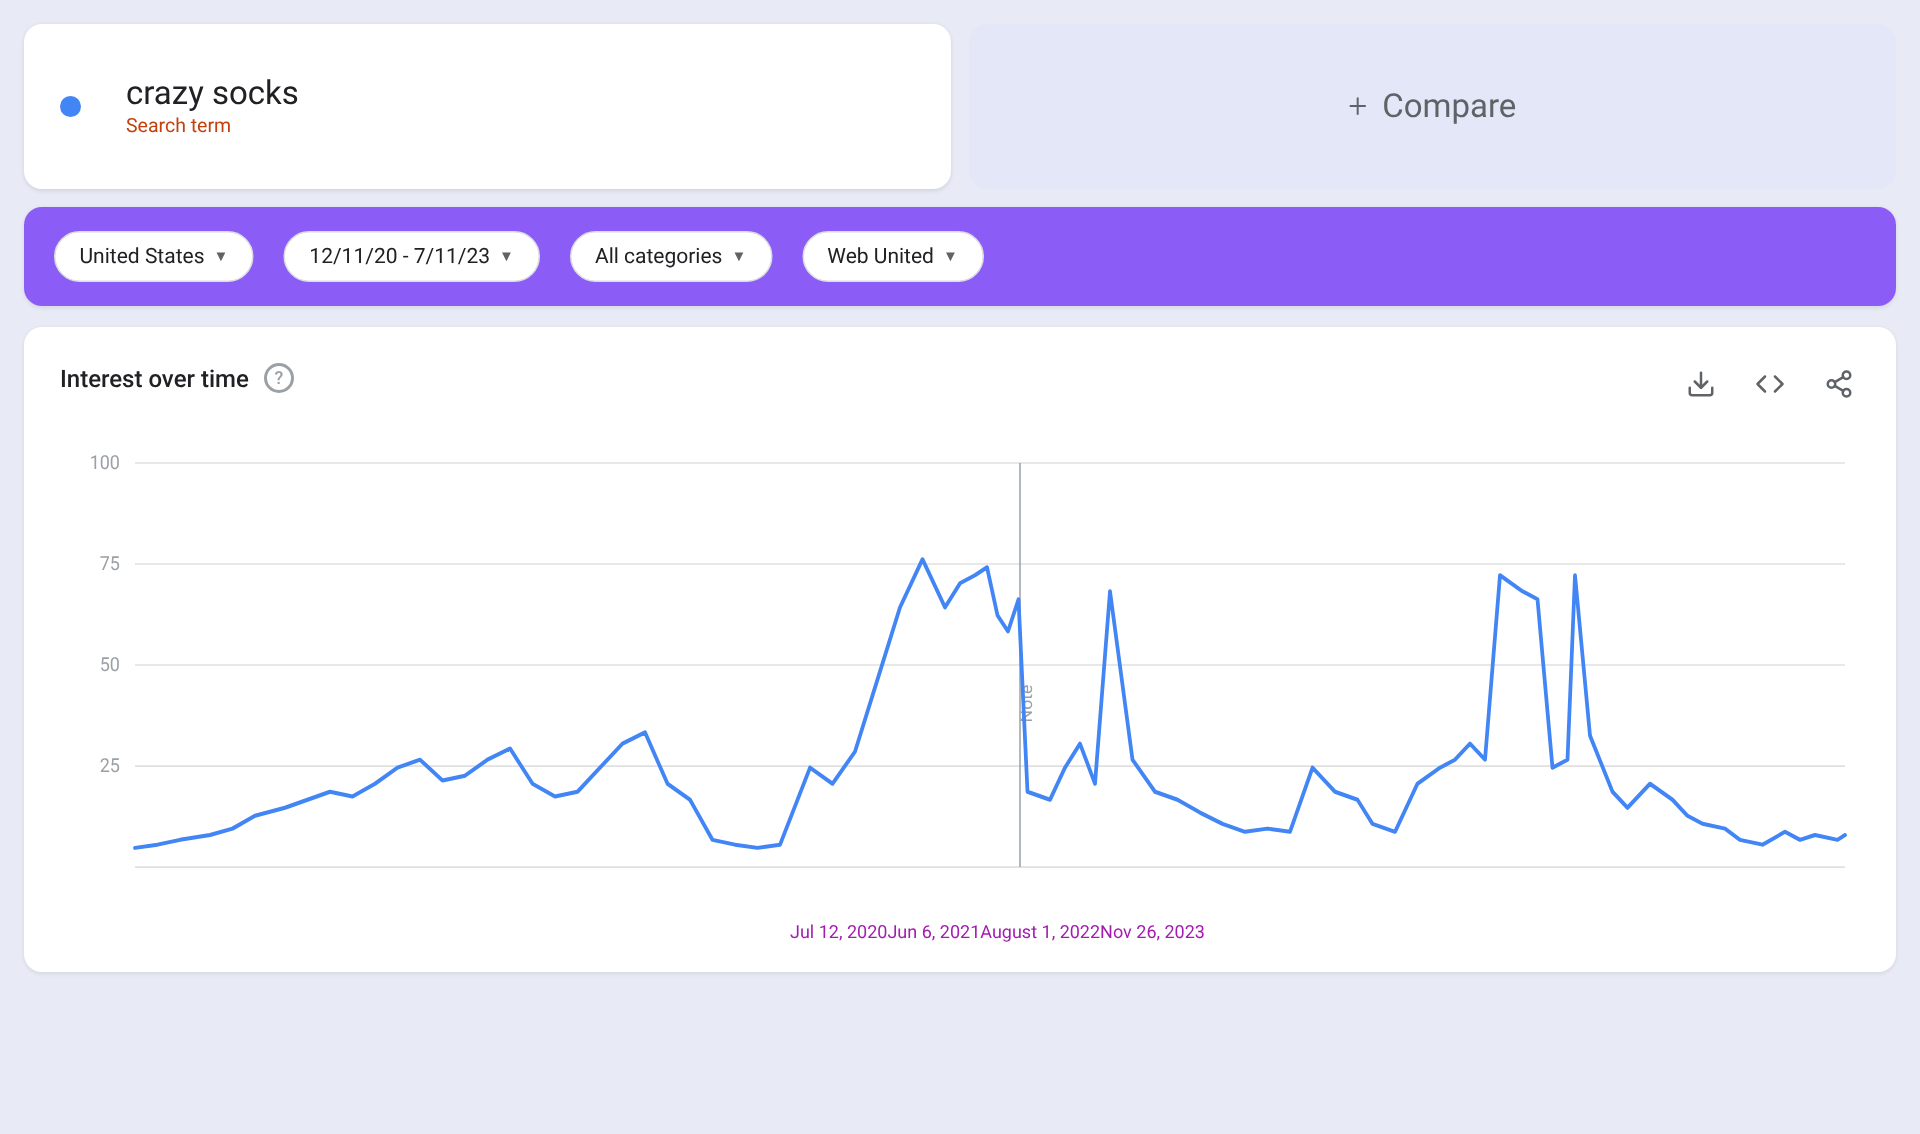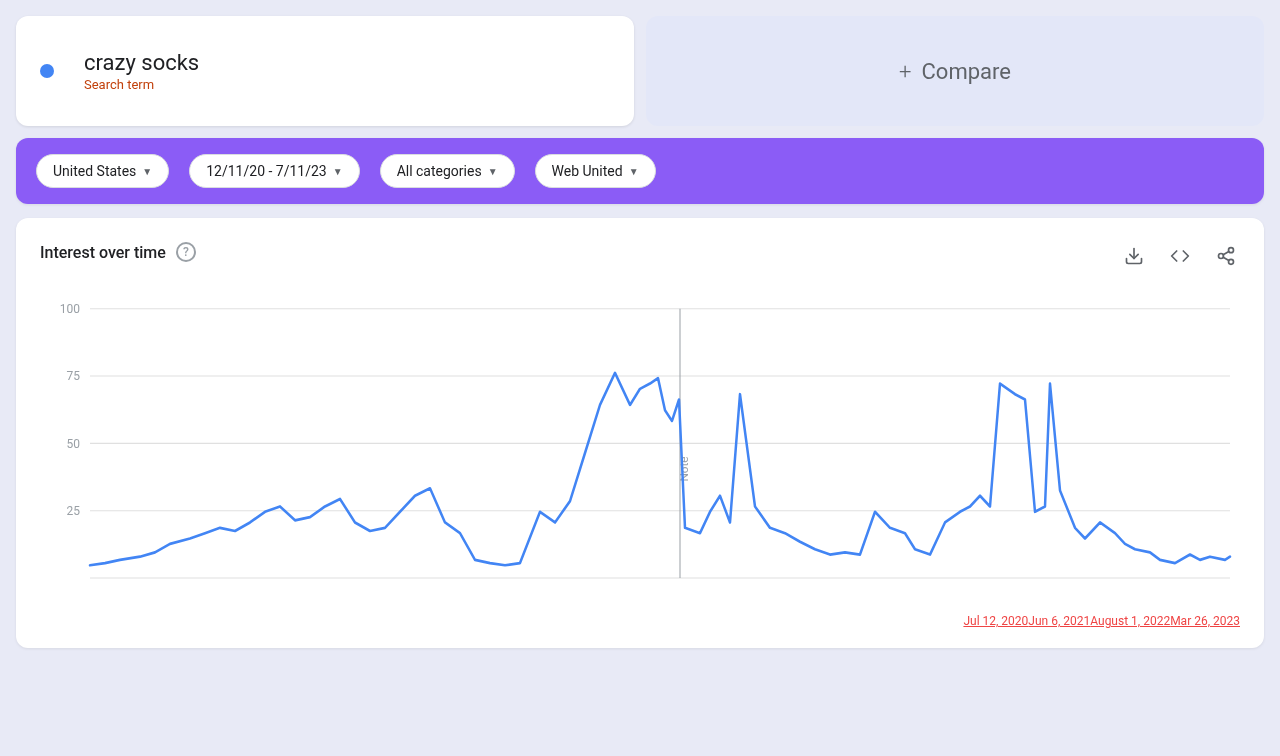--- a/index.html
+++ b/index.html
@@ -144,25 +144,24 @@
       width: 100%;
       height: 310px;
       margin-top: 28px;
     }
     svg.chart-svg {
       width: 100%;
       height: 100%;
     }
     .x-labels {
       display: flex;
-      justify-content: flex-end;
+      justify-content: center;
       padding: 6px 0 0 50px;
       font-size: 12px;
-      color: #ef4444;
-      text-decoration: underline;
+      color: #a21caf;
     }
   </style>
 </head>
 <body>
 
 <div class="top-row">
   <div class="search-term-card">
     <div class="blue-dot"></div>
     <div class="search-term-text">
       <h2>crazy socks</h2>
@@ -333,15 +332,15 @@
           1185,245
           1190,242
         "></polyline>
     </svg>
   </div>
 
   <div class="x-labels">
     <span>Jul 12, 2020</span>
     <span>Jun 6, 2021</span>
     <span>August 1, 2022</span>
-    <span>Mar 26, 2023</span>
+    <span>Nov 26, 2023</span>
   </div>
 </div>
 
 </body></html>

